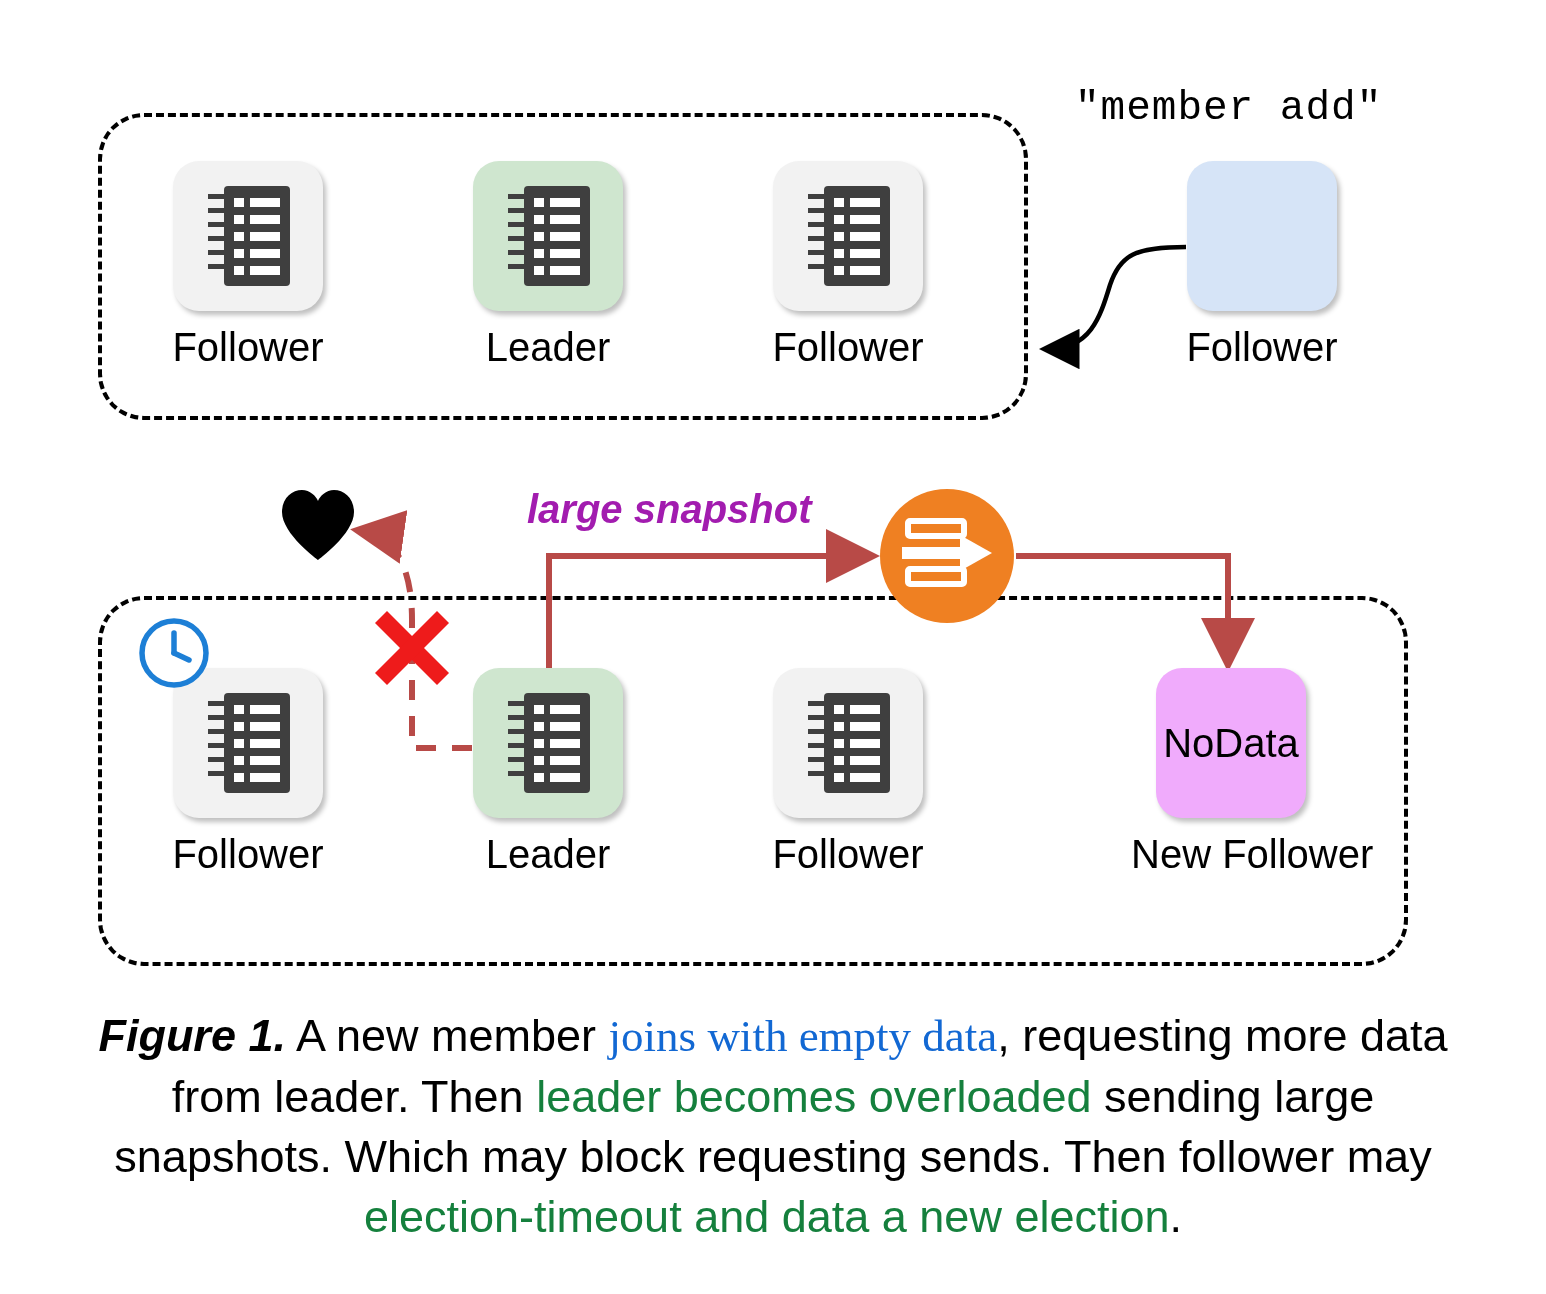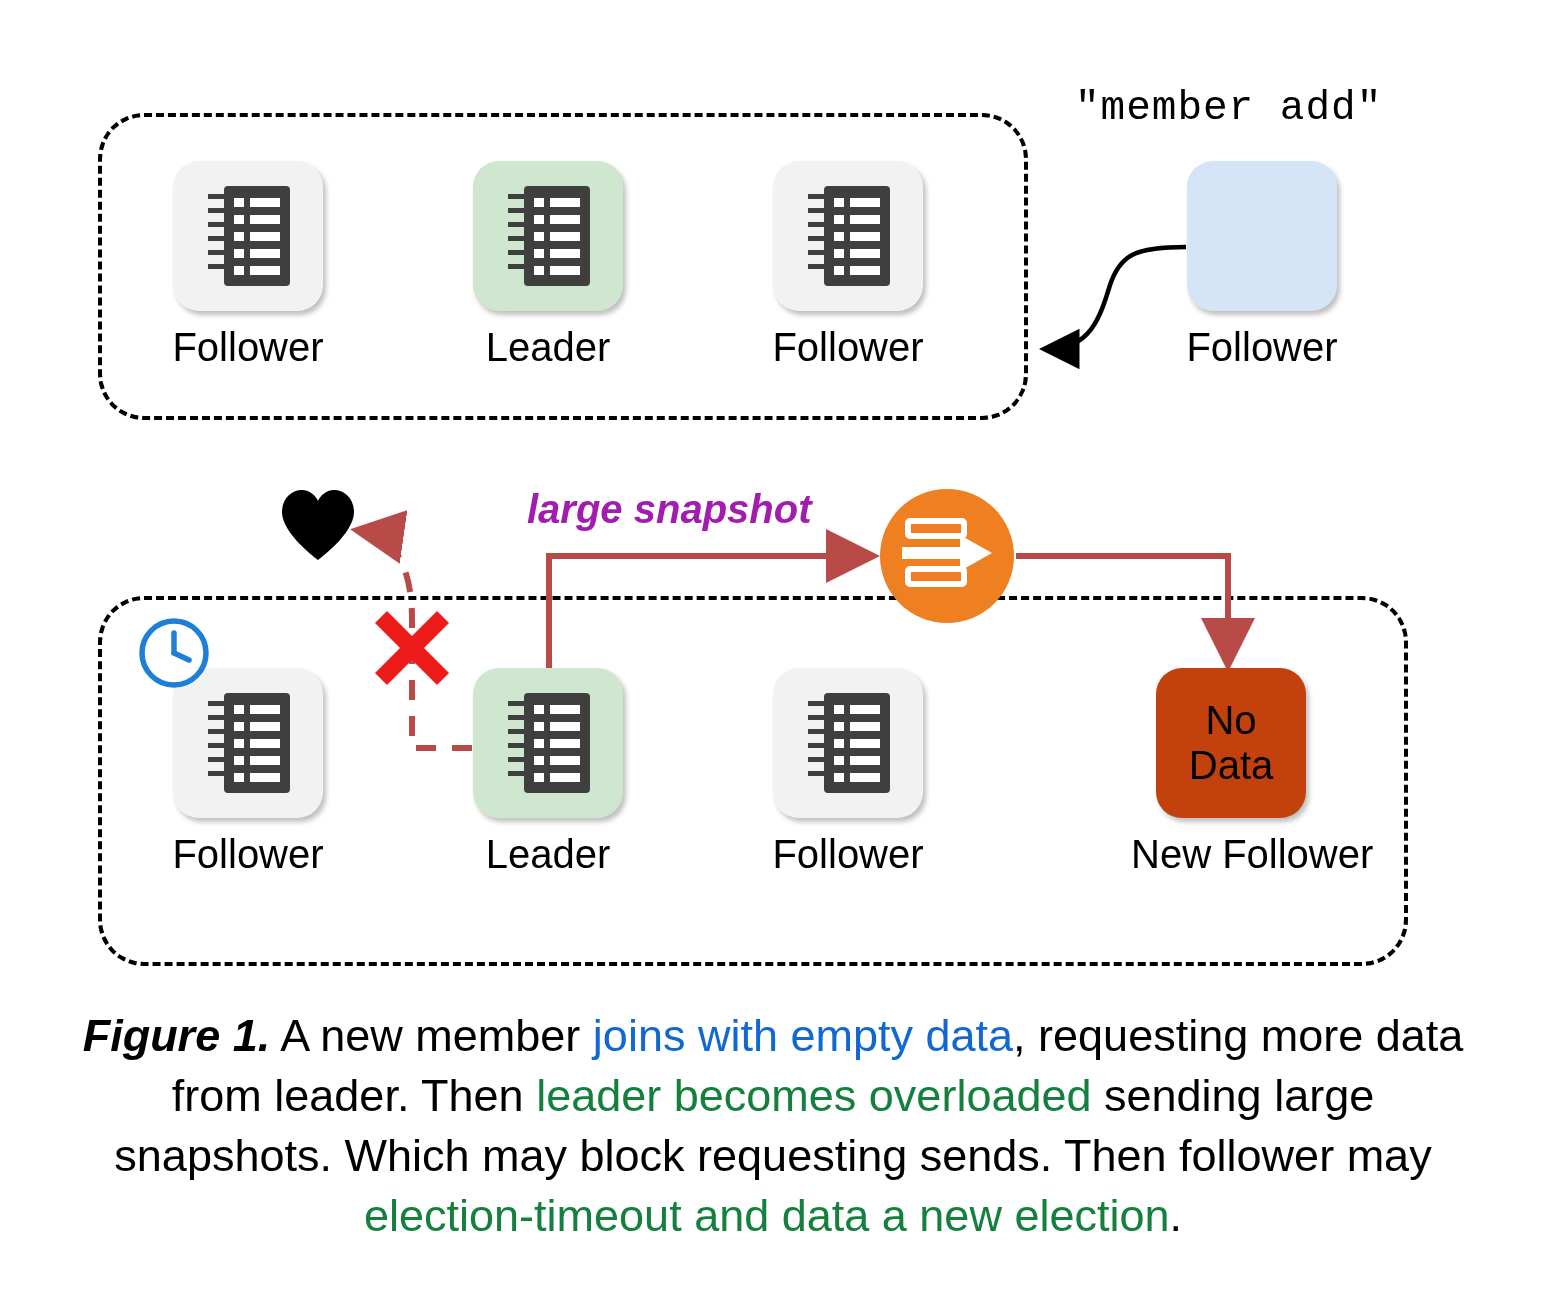--- a/index.html
+++ b/index.html
@@ -57,25 +57,25 @@
     background: #f2f2f2;
     box-shadow: 3px 4px 5px rgba(0,0,0,0.25);
     display: flex;
     align-items: center;
     justify-content: center;
     box-sizing: border-box;
   }
   .chip.leader { background: #cfe6cf; }
   .chip.joining { background: #d6e4f7; }
   .chip.nodata {
-    background: #c2410c;
+    background: #f0abfc;
     font-size: 40px;
     line-height: 1.12;
     color: #000;
-    flex-direction: column;
+    flex-direction: row;
     text-align: right;
   }
   .caption {
     margin-top: 14px;
     font-size: 40px;
     line-height: 1.1;
     white-space: nowrap;
   }
   .caption b { font-weight: normal; }
 
@@ -155,21 +155,21 @@
     position: absolute;
     left: 60px;
     top: 1006px;
     width: 1426px;
     text-align: center;
     font-size: 45px;
     line-height: 1.33;
     color: #000000;
   }
   #figure-caption .fignum { font-style: italic; font-weight: bold; margin-top: 6px; }
-  #figure-caption .blue { color: #1268d3; }
+  #figure-caption .blue { color: #1268d3; font-family: Liberation Serif, serif; }
   #figure-caption .red { color: #15803d; }
 </style>
 </head>
 <body>
 
 <div id="stage">
 
   <div class="cluster" id="cluster-top"></div>
   <div class="cluster" id="cluster-bottom"></div>
 

